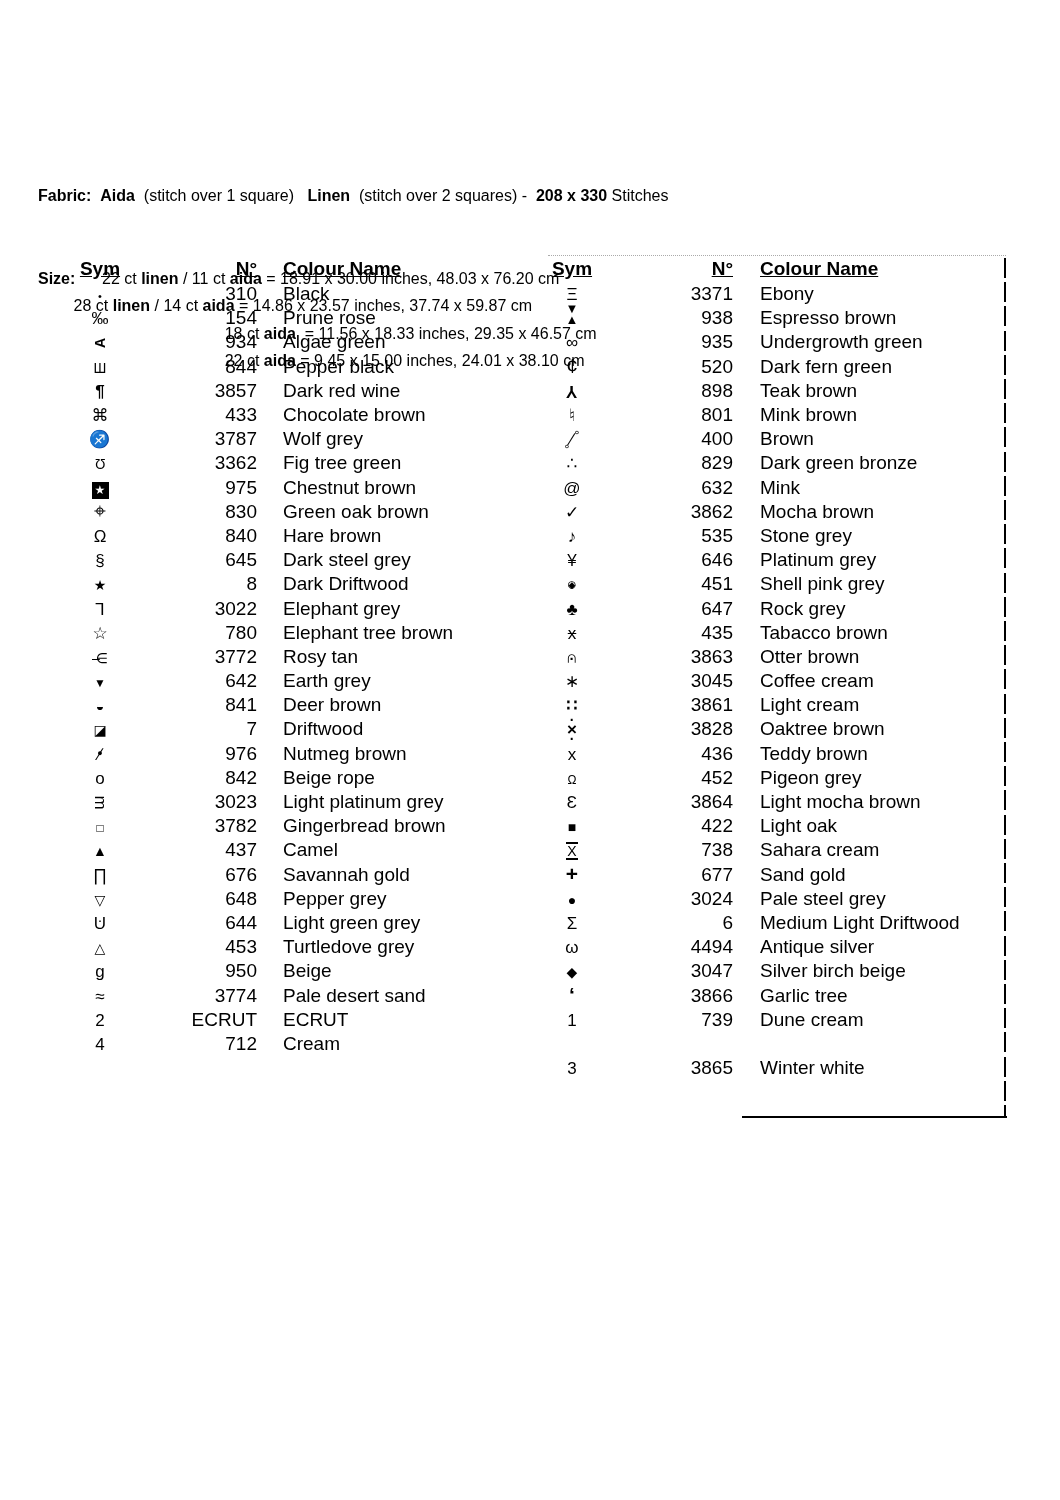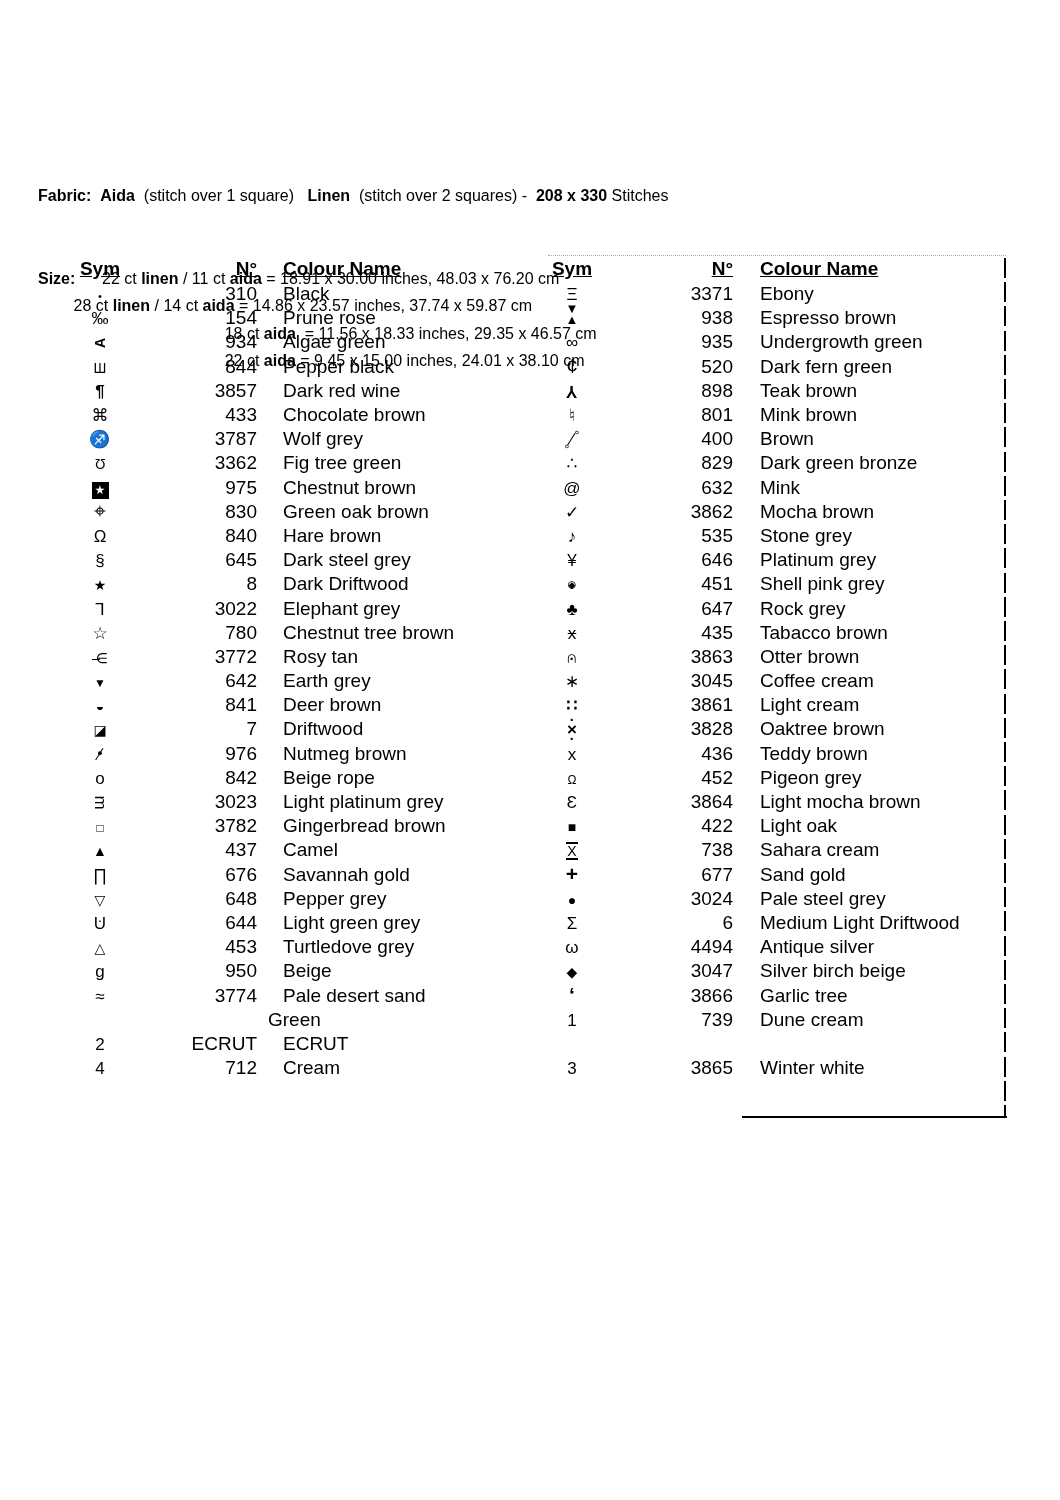--- a/index.html
+++ b/index.html
@@ -154,21 +154,21 @@
           <td class="c-name"><span>Dark Driftwood</span></td>
         </tr>
         <tr>
           <td class="c-sym"><span class="sym flipx">Γ</span></td>
           <td class="c-num">3022</td>
           <td class="c-name"><span>Elephant grey</span></td>
         </tr>
         <tr>
           <td class="c-sym"><span class="sym">☆</span></td>
           <td class="c-num">780</td>
-          <td class="c-name"><span>Chestnut tree brown</span></td>
+          <td class="c-name"><span>Elephant tree brown</span></td>
         </tr>
         <tr>
           <td class="c-sym"><span class="sym tight small">–∈</span></td>
           <td class="c-num">3772</td>
           <td class="c-name"><span>Rosy tan</span></td>
         </tr>
         <tr>
           <td class="c-sym"><span class="sym xs">▼</span></td>
           <td class="c-num">642</td>
           <td class="c-name"><span>Earth grey</span></td>
@@ -230,25 +230,20 @@
         </tr>
         <tr>
           <td class="c-sym"><span class="sym">g</span></td>
           <td class="c-num">950</td>
           <td class="c-name"><span>Beige</span></td>
         </tr>
         <tr>
           <td class="c-sym"><span class="sym">≈</span></td>
           <td class="c-num">3774</td>
           <td class="c-name"><span>Pale desert sand</span></td>
-        </tr>
-        <tr class="cont">
-          <td class="c-sym"><span class="sym"></span></td>
-          <td class="c-num"></td>
-          <td class="c-name"><span>Green</span></td>
         </tr>
         <tr>
           <td class="c-sym"><span class="sym">2</span></td>
           <td class="c-num">ECRUT</td>
           <td class="c-name"><span>ECRUT</span></td>
         </tr>
         <tr>
           <td class="c-sym"><span class="sym">4</span></td>
           <td class="c-num">712</td>
           <td class="c-name"><span>Cream</span></td>

